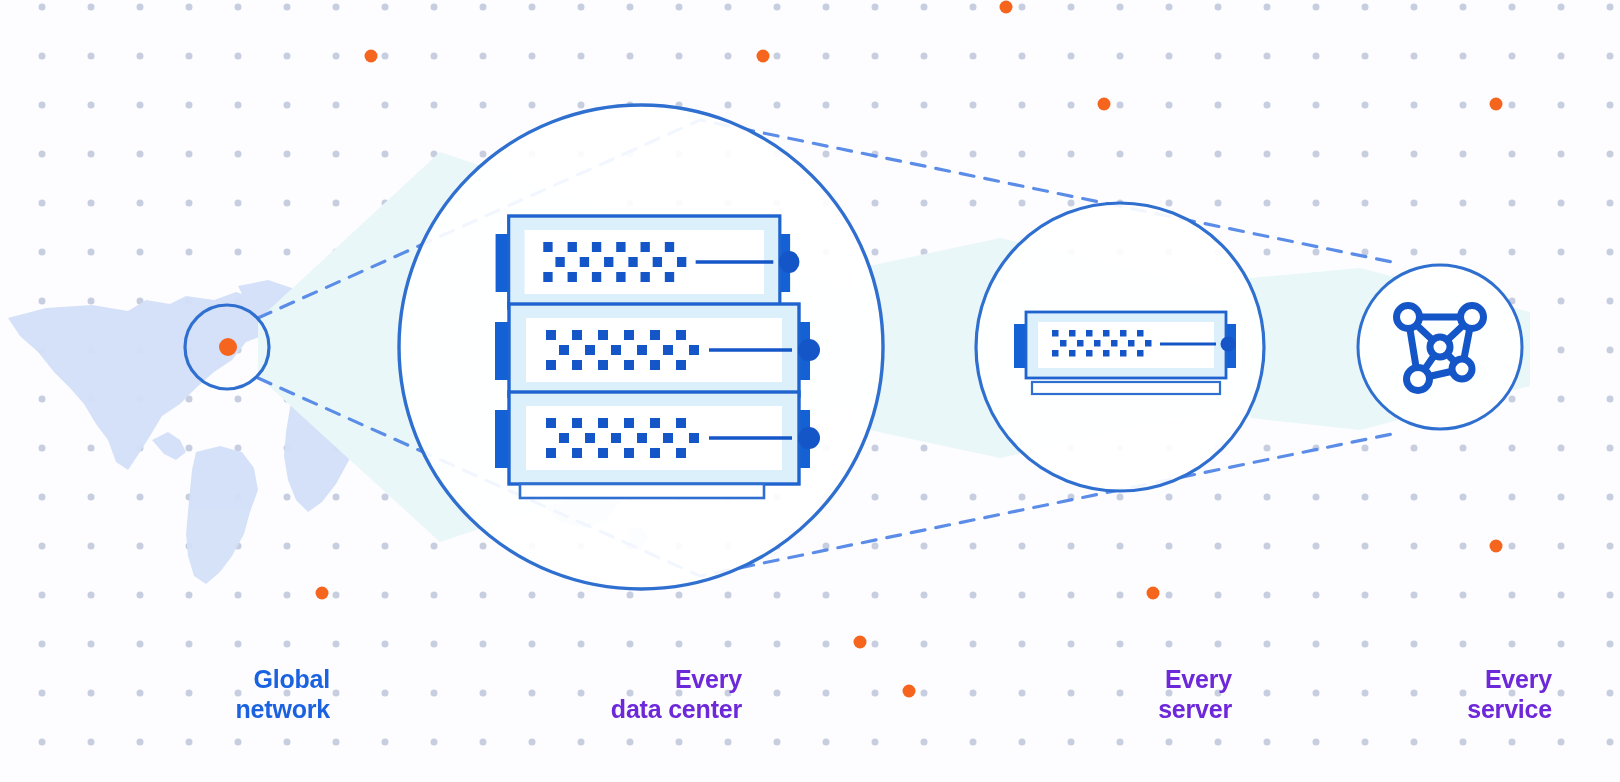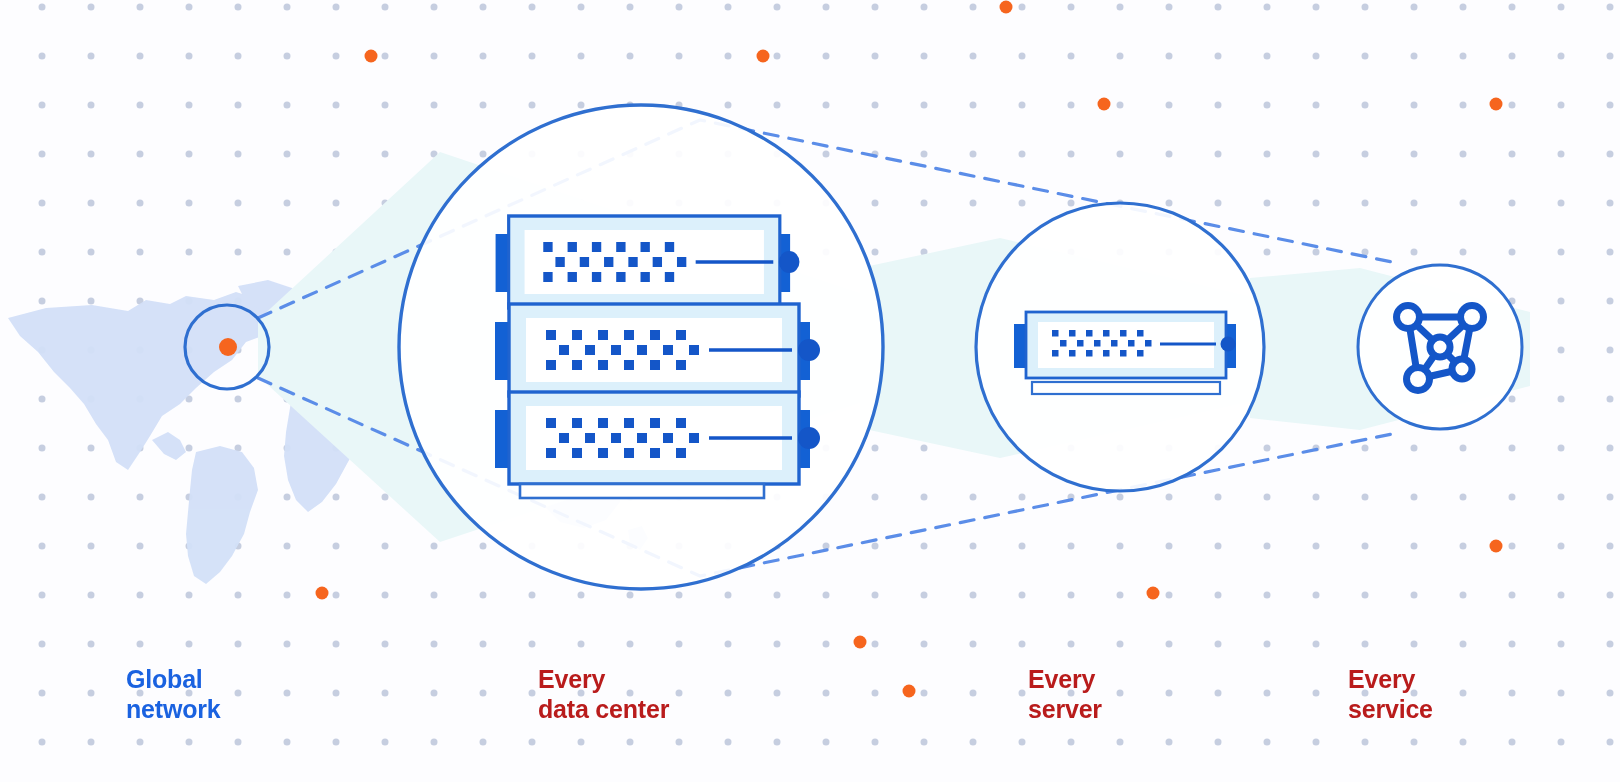--- a/index.html
+++ b/index.html
@@ -19,29 +19,29 @@
   }
   #stage svg.layer {
     position: absolute;
     left: 0;
     top: 0;
     width: 1620px;
     height: 782px;
   }
   .label {
     position: absolute;
-    text-align: left;
+    text-align: right;
     font-size: 25px;
     line-height: 30px;
     font-weight: 700;
     letter-spacing: -0.2px;
     white-space: pre-line;
     user-select: none;
   }
-  .label-dark { color: #b91c1c; }
+  .label-dark { color: #6d28d9; }
   .label-blue { color: #1a62e0; }
   #label-global   { left: 126px;  top: 664px; width: 204px; }
   #label-dc       { left: 538px;  top: 664px; width: 204px; }
   #label-server   { left: 1028px; top: 664px; width: 204px; }
   #label-service  { left: 1348px; top: 664px; width: 204px; }
 </style>
 </head>
 <body>
 
 <div id="stage">

